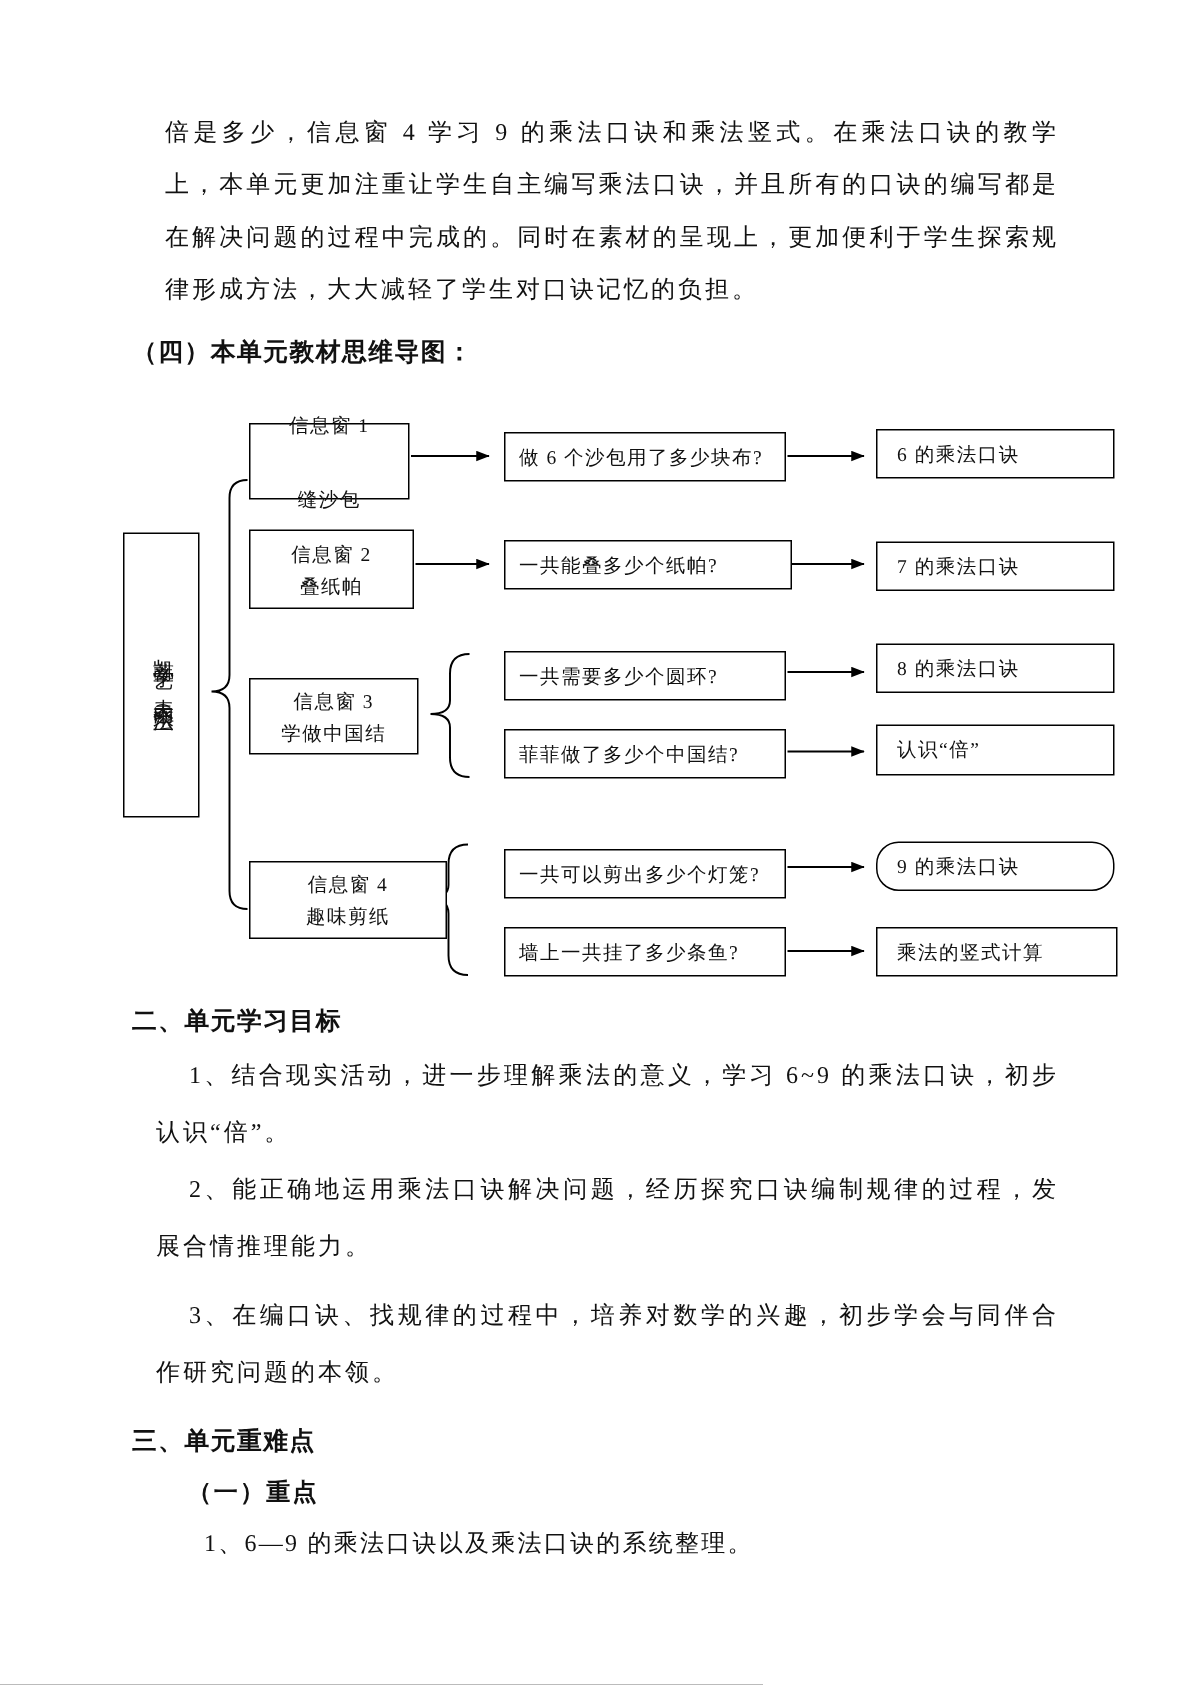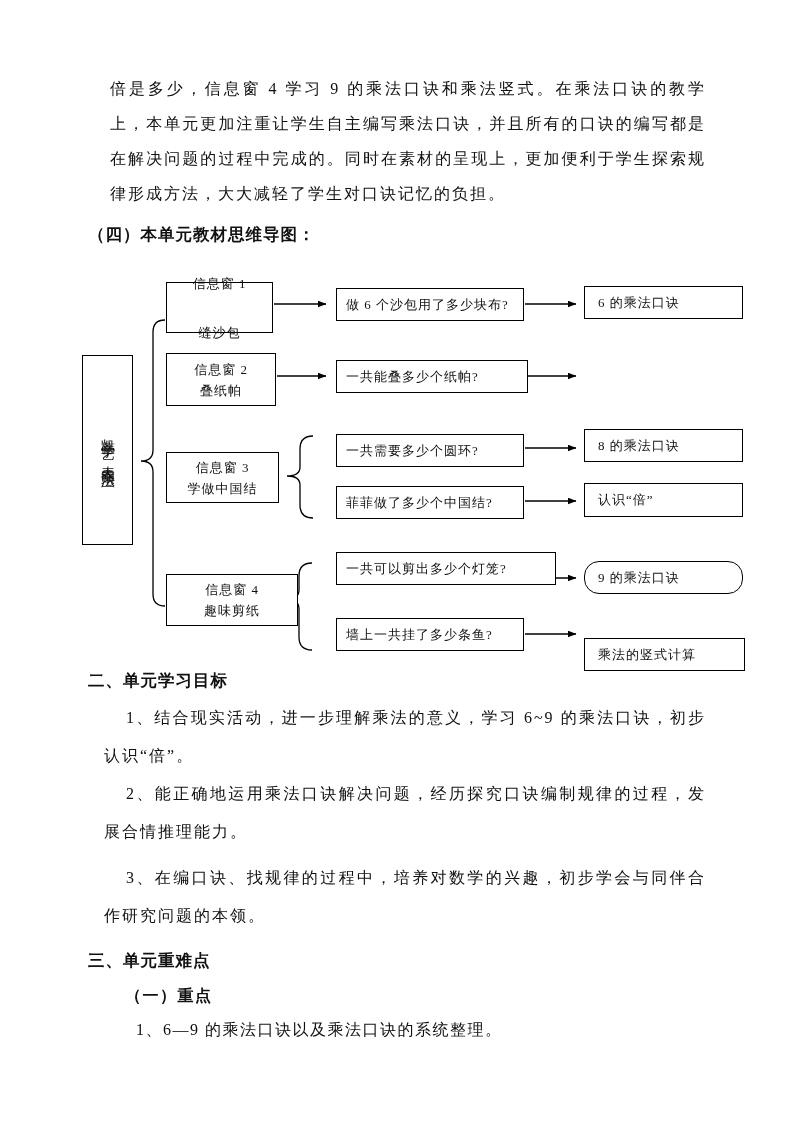--- a/index.html
+++ b/index.html
@@ -141,40 +141,43 @@
       </div>
       <div class="dbox qbox" style="left:336px; top:182px; width:188px; height:33px;">
         <span>一共需要多少个圆环?</span>
       </div>
       <div class="dbox qbox" style="left:336px; top:108px; width:192px; height:33px;">
         <span>一共能叠多少个纸帕?</span>
       </div>
       <div class="dbox qbox" style="left:336px; top:234px; width:188px; height:33px;">
         <span>菲菲做了多少个中国结?</span>
       </div>
-      <div class="dbox qbox" style="left:336px; top:300px; width:220px; height:33px;">
+      <div class="dbox qbox" style="left:336px; top:314px; width:188px; height:33px;">
         <span>一共可以剪出多少个灯笼?</span>
       </div>
       <div class="dbox qbox" style="left:336px; top:366px; width:188px; height:33px;">
         <span>墙上一共挂了多少条鱼?</span>
       </div>
 
       <div class="dbox rbox" style="left:584px; top:34px;  width:159px; height:33px;">
         <span>6 的乘法口诀</span>
+      </div>
+      <div class="dbox rbox" style="left:584px; top:109px; width:159px; height:33px;">
+        <span>7 的乘法口诀</span>
       </div>
       <div class="dbox rbox" style="left:584px; top:177px; width:159px; height:33px;">
         <span>8 的乘法口诀</span>
       </div>
       <div class="dbox rbox" style="left:584px; top:231px; width:159px; height:34px;">
         <span>认识“倍”</span>
       </div>
       <div class="dbox rbox" style="left:584px; top:309px; width:159px; height:33px;border-radius:15px;">
         <span>9 的乘法口诀</span>
       </div>
-      <div class="dbox rbox" style="left:584px; top:366px; width:161px; height:33px;margin-top:20px;">
+      <div class="dbox rbox" style="left:584px; top:366px; width:161px; height:33px;">
         <span>乘法的竖式计算</span>
       </div>
     </div>
 
     <div class="h-bold h-goals">二、单元学习目标</div>
 
     <p class="goal">1、结合现实活动，进一步理解乘法的意义，学习 6~9 的乘法口诀，初步认识“倍”。</p>
     <p class="goal">2、能正确地运用乘法口诀解决问题，经历探究口诀编制规律的过程，发展合情推理能力。</p>
     <p class="goal g3">3、在编口诀、找规律的过程中，培养对数学的兴趣，初步学会与同伴合作研究问题的本领。</p>
 

